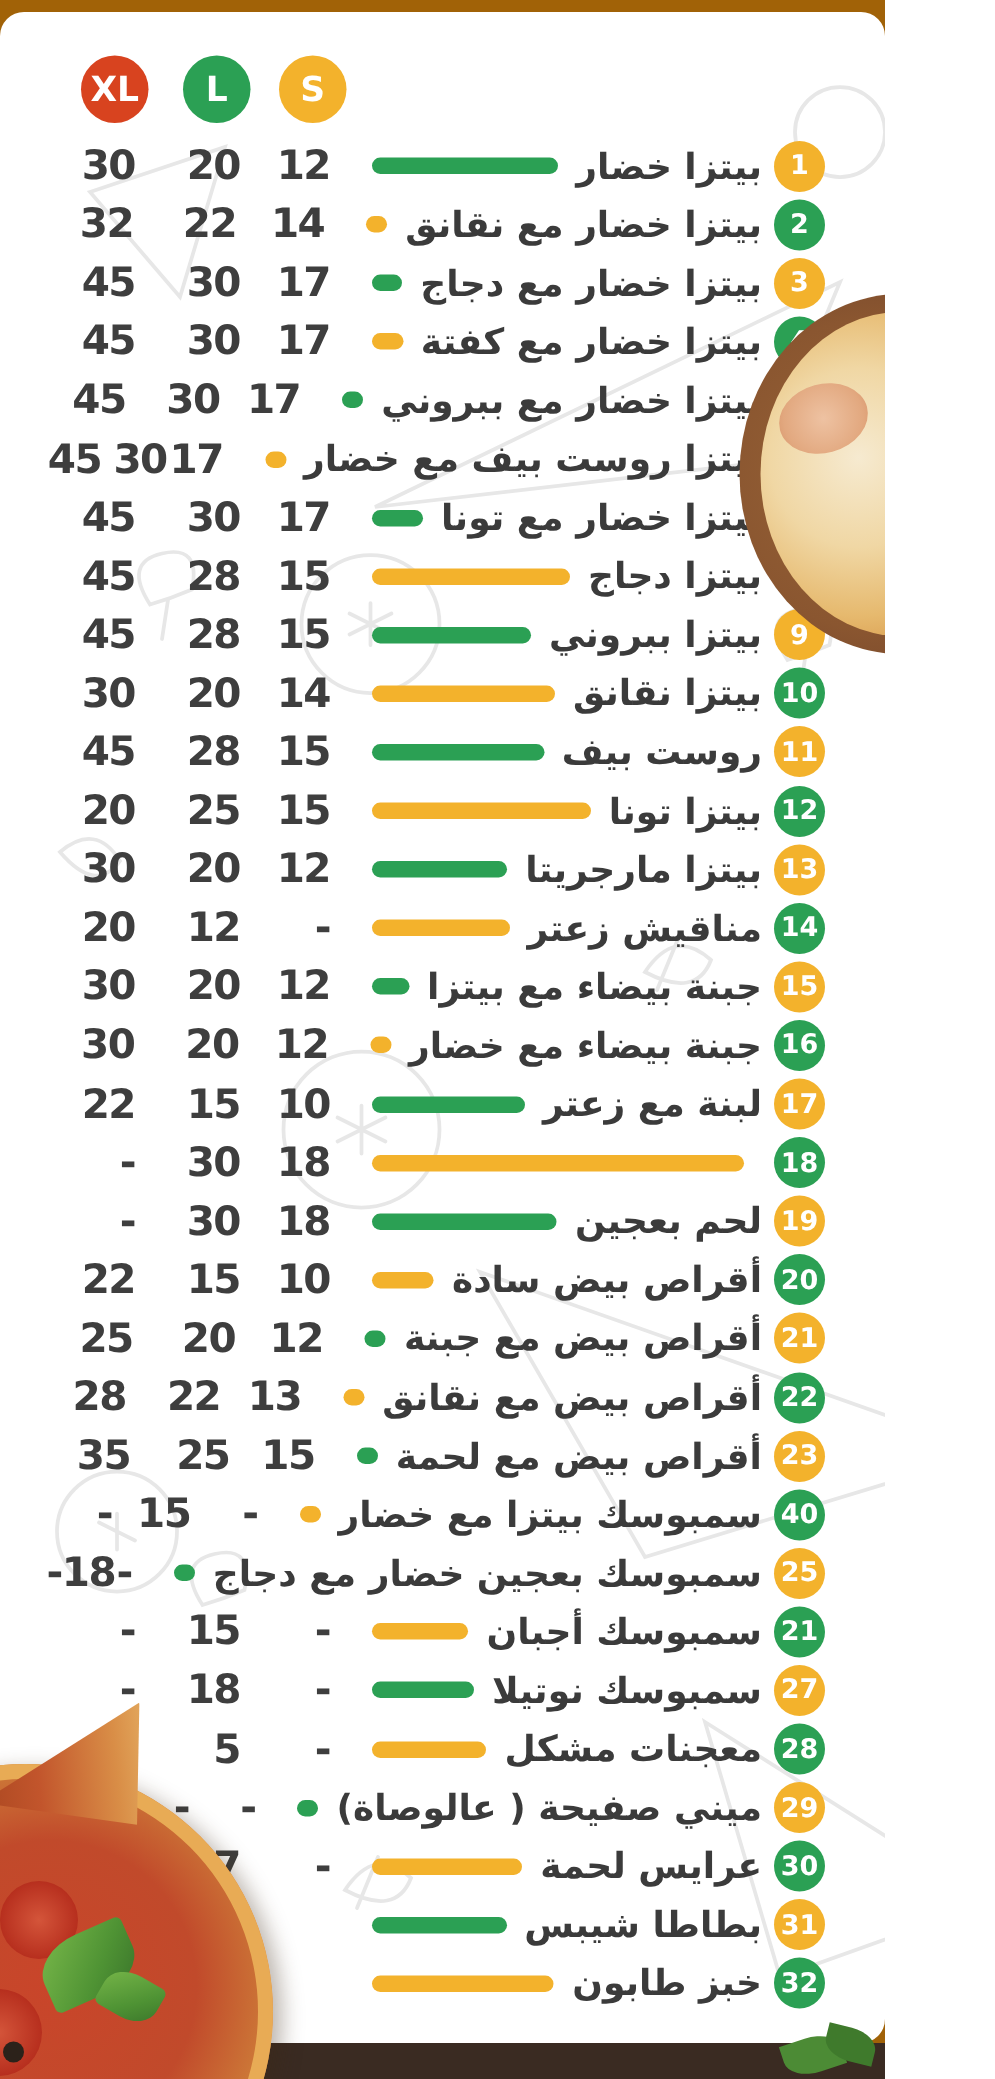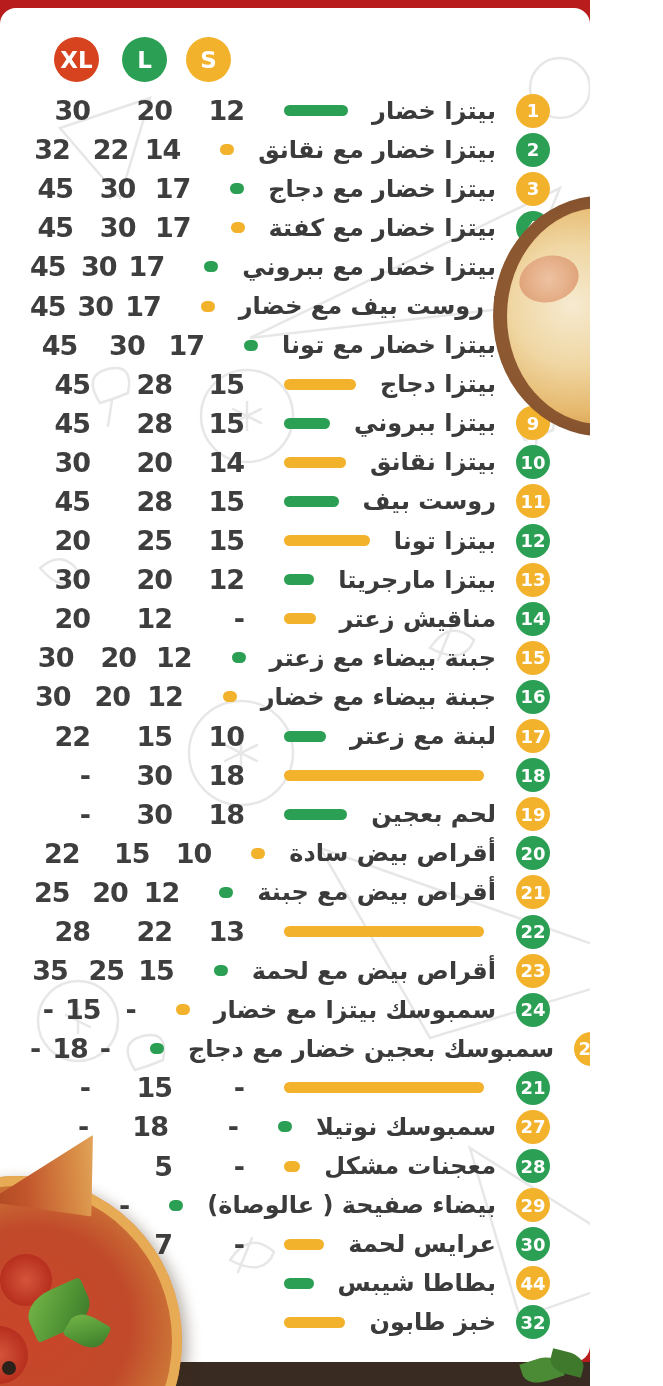--- a/index.html
+++ b/index.html
@@ -1,34 +1,34 @@
 <!DOCTYPE html>
 <html lang="ar"><head>
 <meta charset="utf-8">
 <style>
   html,body{margin:0;padding:0;}
   body{font-family:"DejaVu Sans",sans-serif;}
-  #screen{position:relative;width:590px;height:1386px;background:#b91c1c;overflow:hidden;}
+  #screen{position:relative;width:590px;height:1386px;background:#a16207;overflow:hidden;}
 
   
   .panel{position:absolute;left:0;right:0;top:8px;bottom:24px;background:#ffffff;border-radius:16px;overflow:hidden;}
 
   
   .doodles{position:absolute;inset:0;pointer-events:none;}
 
   
   .size-badge{position:absolute;width:45px;height:45px;border-radius:50%;color:#fff;
     display:flex;align-items:center;justify-content:center;font-weight:bold;font-size:23px;}
   .size-xl{left:54px;top:29px;}
   .size-l{left:122px;top:29px;}
   .size-s{left:186px;top:29px;}
 
   
   .rows{position:absolute;left:0;right:0;top:83px;}
-  .menu-row{height:39.1px;display:flex;align-items:center;padding:0 40px 0 30px;direction:ltr;gap:12px;}
+  .menu-row{height:39.1px;display:flex;align-items:center;padding:0 40px 0 30px;direction:ltr;}
   .price{font-weight:bold;font-size:27px;color:#3e3e3e;text-align:right;letter-spacing:-1px;line-height:1;}
   .p-xl{width:60px;}
   .p-l{width:70px;}
   .p-s{width:60px;}
   .bar-wrap{flex:1;min-width:14px;display:flex;align-items:center;margin:0 12px 0 28px;}
   .bar{height:11px;width:100%;border-radius:6px;}
   .name{font-weight:bold;font-size:24px;color:#3b3b3b;white-space:nowrap;direction:rtl;line-height:1;}
   .badge{width:34px;height:34px;border-radius:50%;margin-left:8px;flex:0 0 34px;
     display:flex;align-items:center;justify-content:center;color:#fff;font-weight:bold;font-size:18px;}
 
@@ -236,21 +236,21 @@
     <span class="name" dir="rtl">مناقيش زعتر</span>
     <span class="badge" style="background: rgb(43, 160, 84);">14</span>
   </div>
         <div class="menu-row">
     <span class="price p-xl">30</span>
     <span class="price p-l">20</span>
     <span class="price p-s">12</span>
     <span class="bar-wrap">
             <span class="bar" style="background: rgb(43, 160, 84);"></span>
           </span>
-    <span class="name" dir="rtl">جبنة بيضاء مع زعتر</span>
+    <span class="name" dir="rtl">جبنة بيضاء مع بيتزا</span>
     <span class="badge" style="background: rgb(243, 178, 44);">15</span>
   </div>
         <div class="menu-row">
     <span class="price p-xl">30</span>
     <span class="price p-l">20</span>
     <span class="price p-s">12</span>
     <span class="bar-wrap">
             <span class="bar" style="background: rgb(243, 178, 44);"></span>
           </span>
     <span class="name" dir="rtl">جبنة بيضاء مع خضار</span>
@@ -305,59 +305,61 @@
     <span class="name" dir="rtl">أقراص بيض مع جبنة</span>
     <span class="badge" style="background: rgb(243, 178, 44);">21</span>
   </div>
         <div class="menu-row">
     <span class="price p-xl">28</span>
     <span class="price p-l">22</span>
     <span class="price p-s">13</span>
     <span class="bar-wrap">
             <span class="bar" style="background: rgb(243, 178, 44);"></span>
           </span>
+    <span class="name" dir="rtl">أقراص بيض مع نقانق</span>
     <span class="badge" style="background: rgb(43, 160, 84);">22</span>
   </div>
         <div class="menu-row">
     <span class="price p-xl">35</span>
     <span class="price p-l">25</span>
     <span class="price p-s">15</span>
     <span class="bar-wrap">
             <span class="bar" style="background: rgb(43, 160, 84);"></span>
           </span>
     <span class="name" dir="rtl">أقراص بيض مع لحمة</span>
     <span class="badge" style="background: rgb(243, 178, 44); text-align: center;">23</span>
   </div>
         <div class="menu-row">
     <span class="price p-xl">-</span>
     <span class="price p-l">15</span>
     <span class="price p-s">-</span>
     <span class="bar-wrap">
             <span class="bar" style="background: rgb(243, 178, 44);"></span>
           </span>
     <span class="name" dir="rtl">سمبوسك بيتزا مع خضار</span>
-    <span class="badge" style="background: rgb(43, 160, 84);">24</span>
+    <span class="badge" style="background: rgb(43, 160, 84);">40</span>
   </div>
         <div class="menu-row">
     <span class="price p-xl">-</span>
     <span class="price p-l">18</span>
     <span class="price p-s">-</span>
     <span class="bar-wrap">
             <span class="bar" style="background: rgb(43, 160, 84);"></span>
           </span>
     <span class="name" dir="rtl">سمبوسك بعجين خضار مع دجاج</span>
     <span class="badge" style="background: rgb(243, 178, 44);">25</span>
   </div>
         <div class="menu-row">
     <span class="price p-xl">-</span>
     <span class="price p-l">15</span>
     <span class="price p-s">-</span>
     <span class="bar-wrap">
             <span class="bar" style="background: rgb(243, 178, 44);"></span>
           </span>
+    <span class="name" dir="rtl">سمبوسك أجبان</span>
     <span class="badge" style="background: rgb(43, 160, 84);">21</span>
   </div>
         <div class="menu-row">
     <span class="price p-xl">-</span>
     <span class="price p-l">18</span>
     <span class="price p-s">-</span>
     <span class="bar-wrap">
             <span class="bar" style="background: rgb(43, 160, 84);"></span>
           </span>
     <span class="name" dir="rtl">سمبوسك نوتيلا</span>
@@ -373,42 +375,42 @@
     <span class="name" dir="rtl">معجنات مشكل</span>
     <span class="badge" style="background: rgb(43, 160, 84);">28</span>
   </div>
         <div class="menu-row">
     <span class="price p-xl"></span>
     <span class="price p-l">-</span>
     <span class="price p-s">-</span>
     <span class="bar-wrap">
             <span class="bar" style="background: rgb(43, 160, 84);"></span>
           </span>
-    <span class="name" dir="rtl">بيضاء صفيحة ( عالوصاة)</span>
+    <span class="name" dir="rtl">ميني صفيحة ( عالوصاة)</span>
     <span class="badge" style="background: rgb(243, 178, 44);">29</span>
   </div>
         <div class="menu-row">
     <span class="price p-xl"></span>
     <span class="price p-l">7</span>
     <span class="price p-s">-</span>
     <span class="bar-wrap">
             <span class="bar" style="background: rgb(243, 178, 44);"></span>
           </span>
     <span class="name" dir="rtl">عرايس لحمة</span>
     <span class="badge" style="background: rgb(43, 160, 84);">30</span>
   </div>
         <div class="menu-row">
     <span class="price p-xl"></span>
     <span class="price p-l"></span>
     <span class="price p-s"></span>
     <span class="bar-wrap">
             <span class="bar" style="background: rgb(43, 160, 84);"></span>
           </span>
     <span class="name" dir="rtl">بطاطا شيبس</span>
-    <span class="badge" style="background: rgb(243, 178, 44);">44</span>
+    <span class="badge" style="background: rgb(243, 178, 44);">31</span>
   </div>
         <div class="menu-row">
     <span class="price p-xl"></span>
     <span class="price p-l"></span>
     <span class="price p-s"></span>
     <span class="bar-wrap">
             <span class="bar" style="background: rgb(243, 178, 44);"></span>
           </span>
     <span class="name" dir="rtl">خبز طابون</span>
     <span class="badge" style="background: rgb(43, 160, 84);">32</span>

